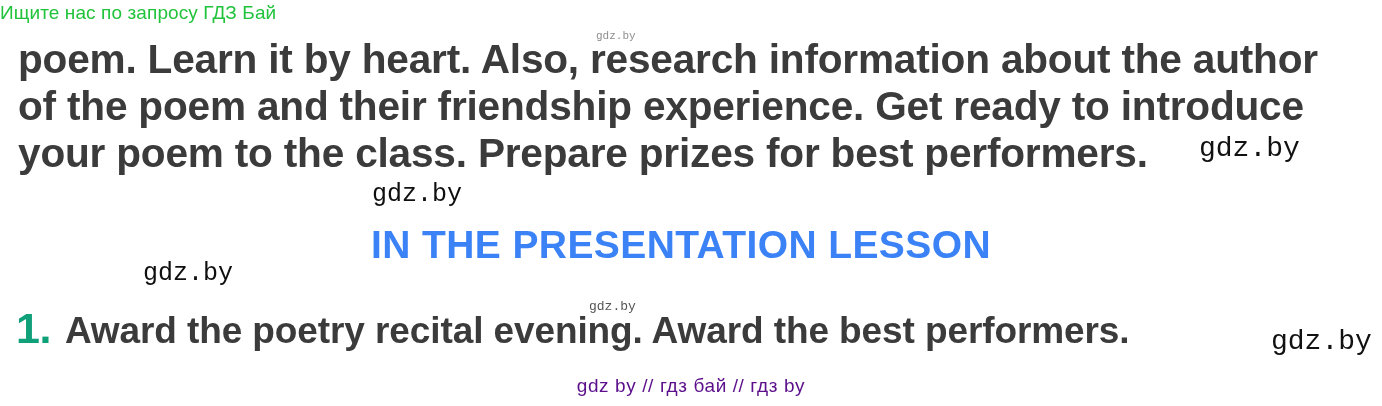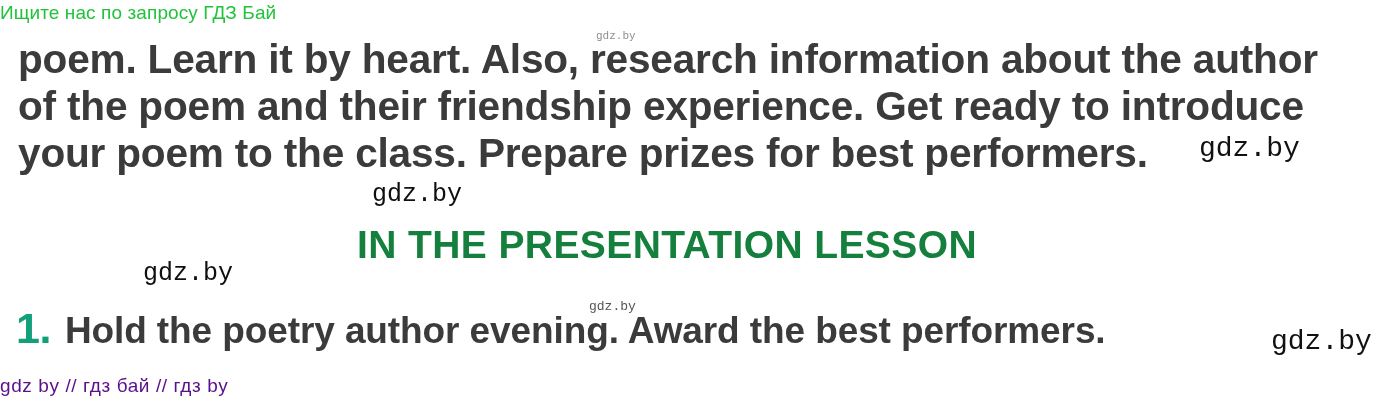--- a/index.html
+++ b/index.html
@@ -52,27 +52,28 @@
     display: block;
   }
 
   
   .section-heading {
     position: absolute;
     top: 222px;
     left: 0;
     width: 1334px;
     text-align: center;
-    color: #15803d;
+    color: #3b82f6;
     font-family: "Liberation Sans Narrow", "Liberation Sans", sans-serif;
     font-weight: bold;
     font-size: 39px;
     line-height: 46px;
     letter-spacing: 0.4px;
     white-space: nowrap;
+    padding-left: 14px;
   }
 
   
   .task-item {
     position: absolute;
     top: 303px;
     left: 16px;
     width: 1360px;
     display: flex;
     align-items: baseline;
@@ -95,21 +96,21 @@
     line-height: 50px;
     letter-spacing: -0.1px;
   }
 
   
   .footer-strip {
     position: absolute;
     top: 374px;
     left: 0;
     width: 1382px;
-    text-align: left;
+    text-align: center;
     color: #5b0f8b;
     font-family: "Liberation Sans", sans-serif;
     font-size: 19px;
     font-weight: 400;
     line-height: 24px;
     letter-spacing: 0.6px;
     white-space: nowrap;
   }
 
   
@@ -140,21 +141,21 @@
 <div class="body-text">
   <span class="line">poem. Learn it by heart. Also, research information about the author</span>
   <span class="line">of the poem and their friendship experience. Get ready to introduce</span>
   <span class="line">your poem to the class. Prepare prizes for best performers.</span>
 </div>
 
 <div class="section-heading">IN THE PRESENTATION LESSON</div>
 
 <div class="task-item">
   <span class="task-number">1.</span>
-  <span class="task-text">Hold the poetry author evening. Award the best performers.</span>
+  <span class="task-text">Award the poetry recital evening. Award the best performers.</span>
 </div>
 
 <div class="footer-strip">gdz by  //  гдз бай  //  гдз by</div>
 
 <span class="watermark wm-tiny wm-1">gdz.by</span>
 <span class="watermark wm-large wm-2">gdz.by</span>
 <span class="watermark wm-medium wm-3">gdz.by</span>
 <span class="watermark wm-medium wm-4">gdz.by</span>
 <span class="watermark wm-small wm-5">gdz.by</span>
 <span class="watermark wm-large wm-6">gdz.by</span>

